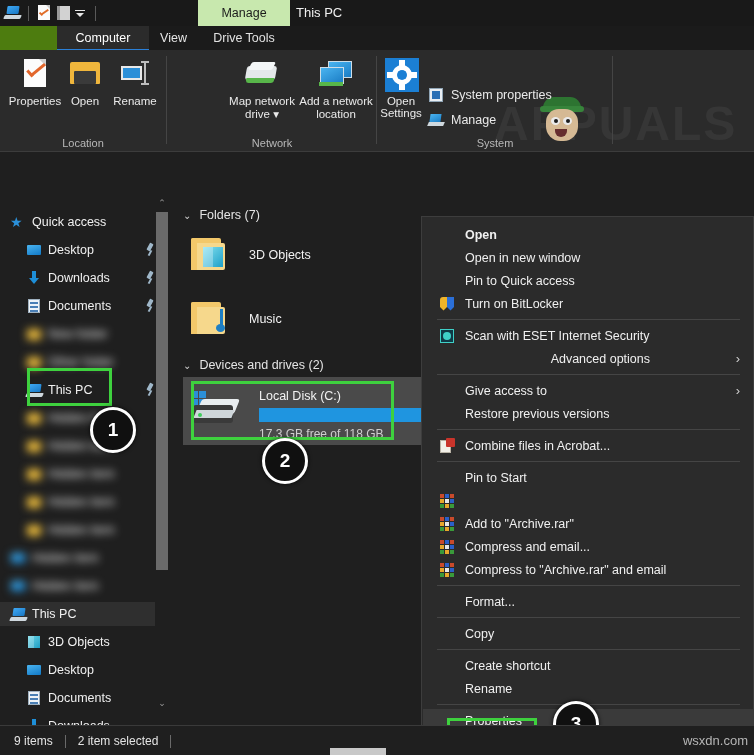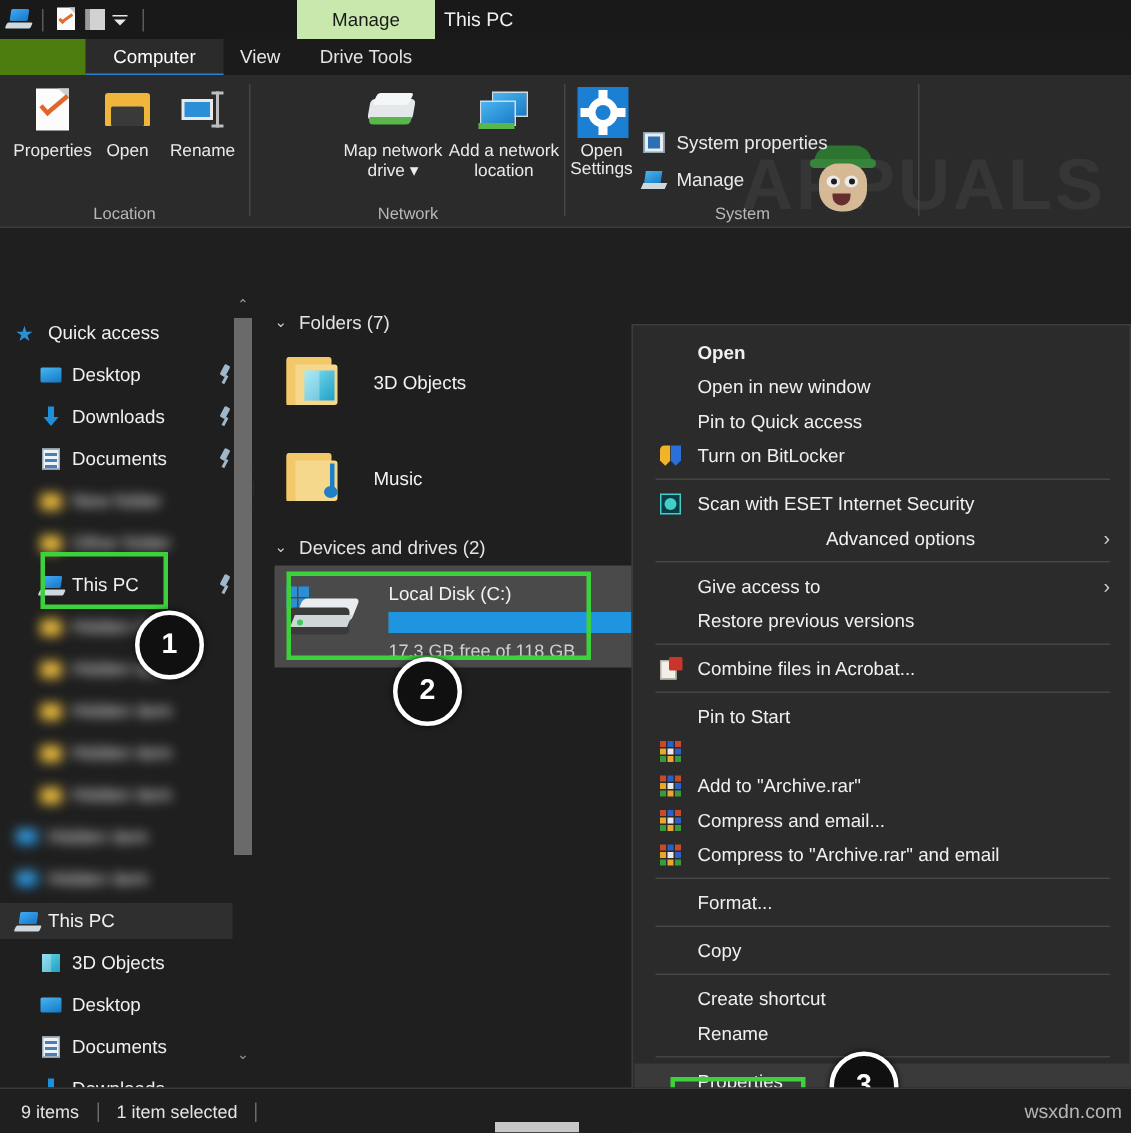--- a/index.html
+++ b/index.html
@@ -636,19 +636,19 @@
   <div class="hl" style="left:191px;top:381px;width:203px;height:59px;"></div>
   <div class="hl" style="left:447px;top:718px;width:90px;height:33px;"></div>
 
   <div class="callout" style="left:90px;top:407px;width:40px;height:40px;font-size:19px;">1</div>
   <div class="callout" style="left:262px;top:438px;width:40px;height:40px;font-size:19px;">2</div>
   <div class="callout" style="left:553px;top:701px;width:40px;height:40px;font-size:19px;">3</div>
 
   <div class="statusbar">
     <span class="st" style="margin-left:14px;">9 items</span>
     <span class="stsep"></span>
-    <span class="st">1 item selected</span>
+    <span class="st">2 item selected</span>
     <span class="stsep"></span>
   </div>
   <div class="wm-wsxdn">wsxdn.com</div>
   <div class="taskbar-peek"></div>
 
 </div>
 
 </body></html>

